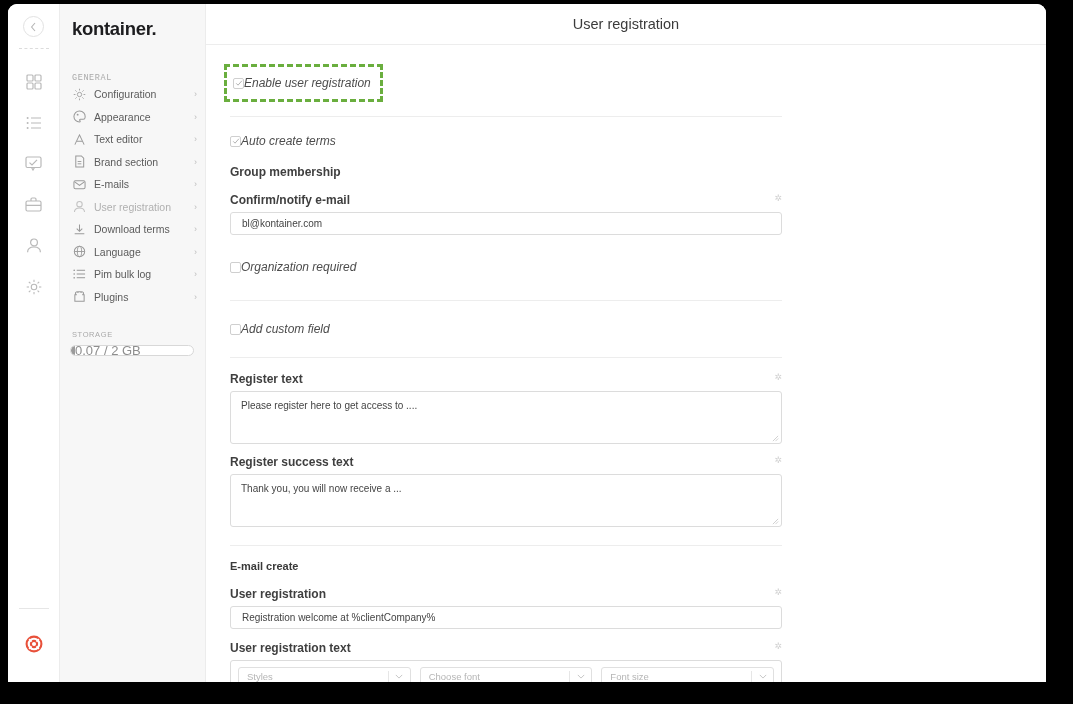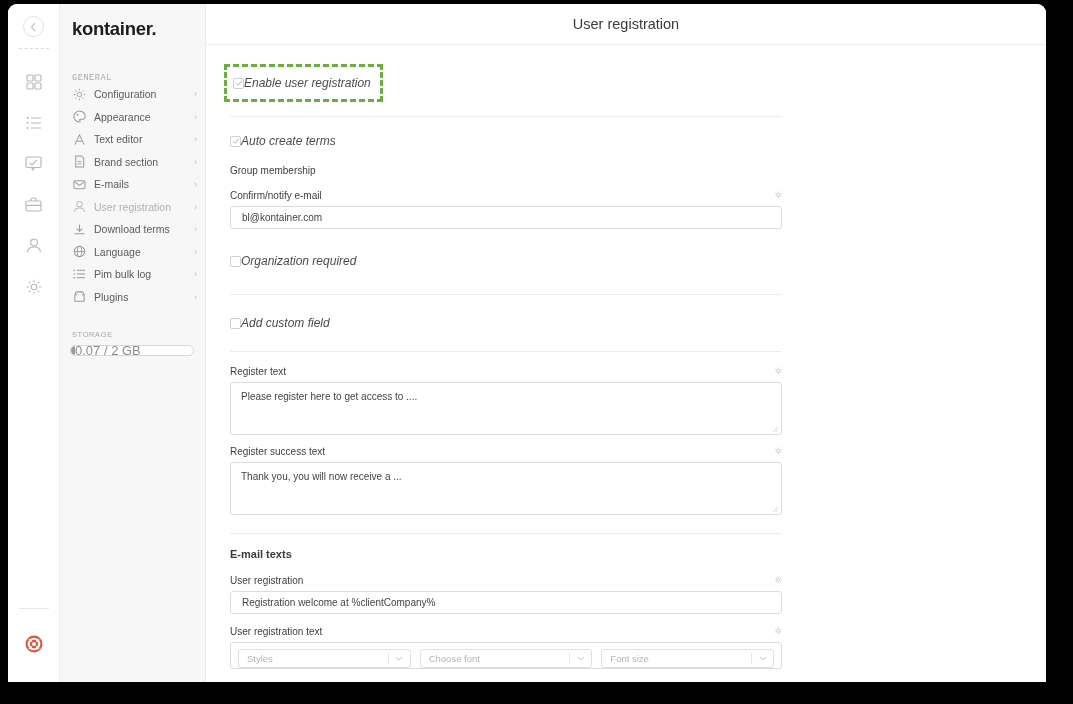--- a/index.html
+++ b/index.html
@@ -160,21 +160,21 @@
 
   .highlight-box {
     display: inline-flex; align-items: center;
     border: 3px dashed #6aae3e;
     padding: 9px 9px 9px 6px;
     margin-left: -6px;
   }
 
   .field { position: relative; }
   .flabel {
-    font-size: 10px; font-weight: normal; color: #3f3f3f;
+    font-size: 12px; font-weight: bold; color: #3f3f3f;
     margin-bottom: 5px; display: block;
   }
   .flabel-row { display: flex; align-items: flex-start; justify-content: space-between; }
   .req-mark { color: #d0d0d0; font-size: 9px; line-height: 10px; }
 
   .ctl {
     height: 23px;
     border: 1px solid #dcdcdc;
     border-radius: 3px;
     background: #fff;
@@ -541,21 +541,21 @@
             <span>Thank you, you will now receive a ...</span>
             <svg class="resize" viewBox="0 0 8 8">
                   <path d="M7 1 L1 7 M7 4 L4 7" stroke="currentColor" stroke-width="0.8" fill="none"></path>
                 </svg>
           </div>
         </div>
 
         <div class="hr" style="margin-top:18px"></div>
 
         
-        <div class="section-head" style="margin-top:14px">E-mail texts</div>
+        <div class="section-head" style="margin-top:14px">E-mail create</div>
 
         <div class="field" style="margin-top:15px">
           <div class="flabel-row">
             <span class="flabel">User registration</span>
             <span class="req-mark">✲</span>
           </div>
           <div class="ctl" style="padding-left:11px">
             <span class="val">Registration welcome at %clientCompany%</span>
           </div>
         </div>

